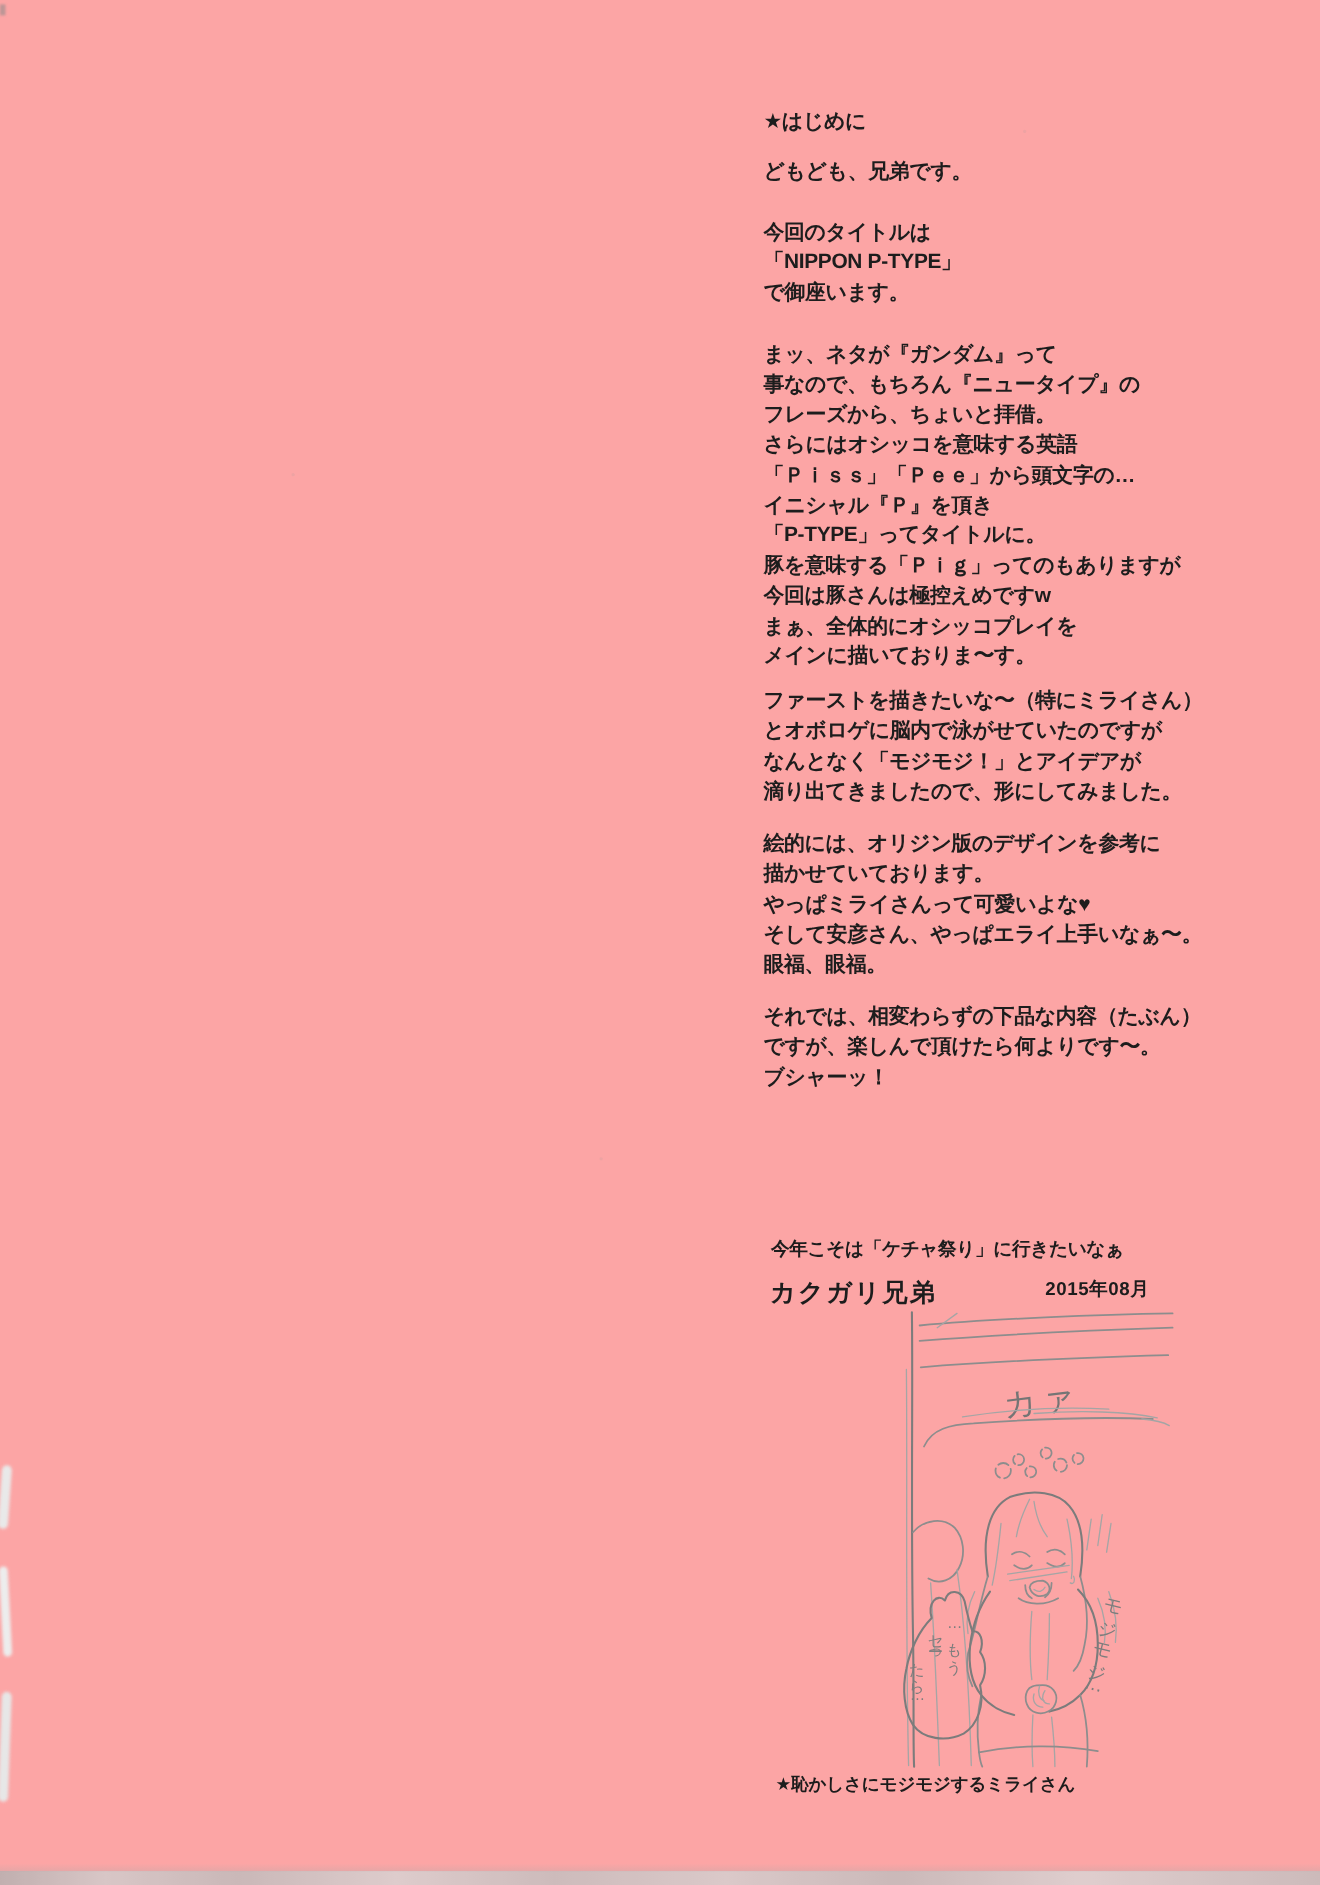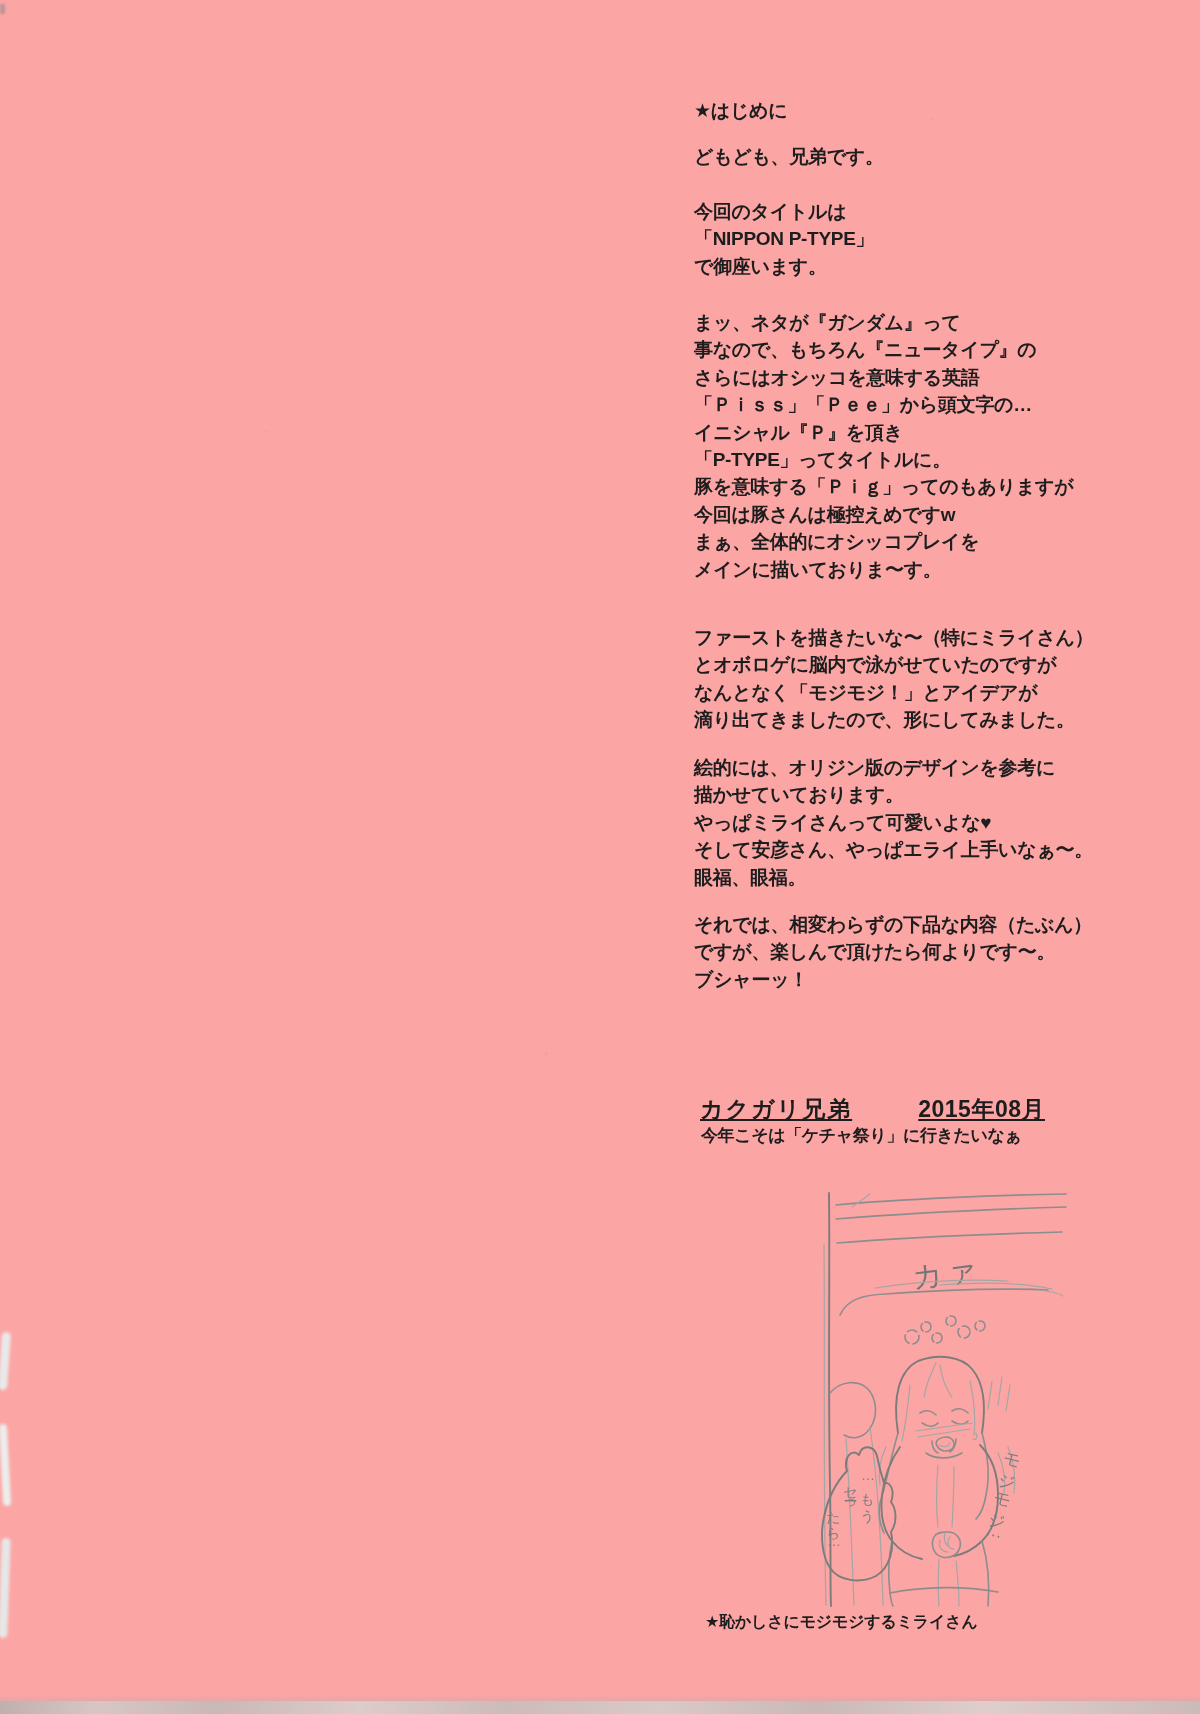--- a/index.html
+++ b/index.html
@@ -16,25 +16,25 @@
   .para{position:absolute;left:0;}
   .para .tline{
     display:block;white-space:nowrap;
     font-size:19px;line-height:27.4px;
     font-weight:700;letter-spacing:-0.3px;color:#1d1d1d;
   }
   .p1{top:97px}.p2{top:143px}.p3{top:198px}.p4{top:309px}
   .p5{top:624px}.p6{top:754px}.p7{top:911px}
   
   .sig-row{
-    position:absolute;left:700px;top:1094px;width:345px;
-    display:flex;justify-content:space-between;align-items:flex-start;text-decoration:underline;
+    position:absolute;left:700px;top:1160px;width:345px;
+    display:flex;justify-content:space-between;align-items:flex-start;
   }
   .sig-author{font-size:23px;font-weight:700;letter-spacing:2px;white-space:nowrap;}
-  .sig-date{font-size:23px;font-weight:700;letter-spacing:0.5px;white-space:nowrap;}
+  .sig-date{font-size:17px;font-weight:700;letter-spacing:0.5px;white-space:nowrap;}
   .sig-note{
     position:absolute;left:701px;top:1124px;
     font-size:17px;font-weight:700;letter-spacing:-0.4px;white-space:nowrap;
   }
   
   .sketch{position:absolute;left:740px;top:1185px;}
   .sketch path,.sketch circle{fill:none;stroke:#8d8d8d;stroke-width:1.6;stroke-linecap:round;stroke-linejoin:round;}
   .sketch .lt{stroke:#a5a5a5;stroke-width:1.2;}
   .sketch .dk{stroke:#7c7c7c;stroke-width:1.9;}
   .sk-blush{font-size:30px;fill:#757575;font-weight:400;letter-spacing:4px;}
@@ -75,20 +75,21 @@
         <div class="tline">どもども、兄弟です。</div>
       </div>
     <div class="para p3">
         <div class="tline">今回のタイトルは</div>
         <div class="tline">「NIPPON P-TYPE」</div>
         <div class="tline">で御座います。</div>
       </div>
     <div class="para p4">
         <div class="tline">まッ、ネタが『ガンダム』って</div>
         <div class="tline">事なので、もちろん『ニュータイプ』の</div>
+        <div class="tline">フレーズから、ちょいと拝借。</div>
         <div class="tline">さらにはオシッコを意味する英語</div>
         <div class="tline">「Ｐｉｓｓ」「Ｐｅｅ」から頭文字の…</div>
         <div class="tline">イニシャル『Ｐ』を頂き</div>
         <div class="tline">「P-TYPE」ってタイトルに。</div>
         <div class="tline">豚を意味する「Ｐｉｇ」ってのもありますが</div>
         <div class="tline">今回は豚さんは極控えめですw</div>
         <div class="tline">まぁ、全体的にオシッコプレイを</div>
         <div class="tline">メインに描いておりま〜す。</div>
       </div>
     <div class="para p5">

